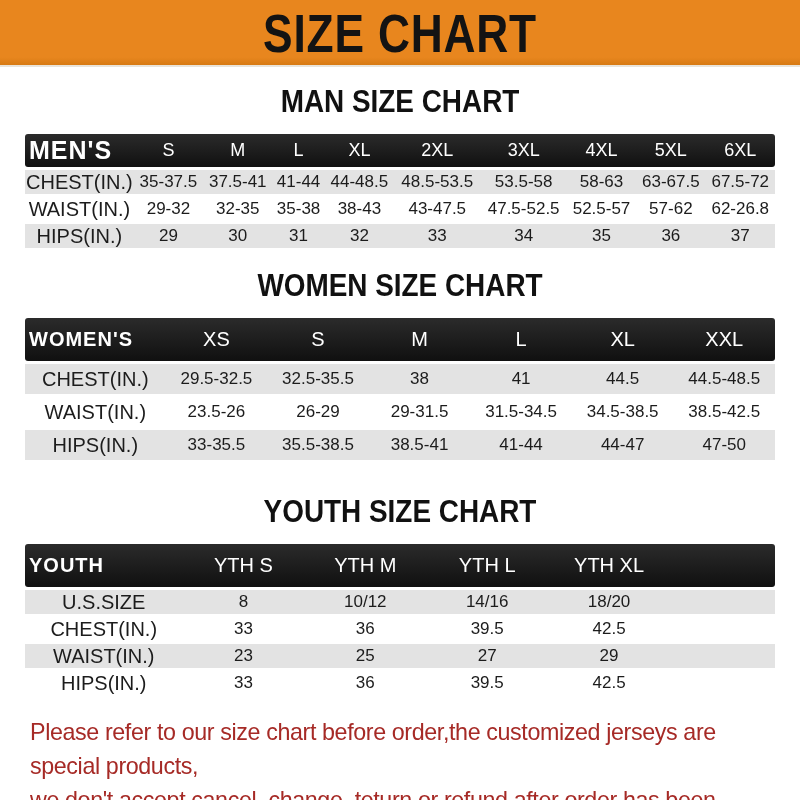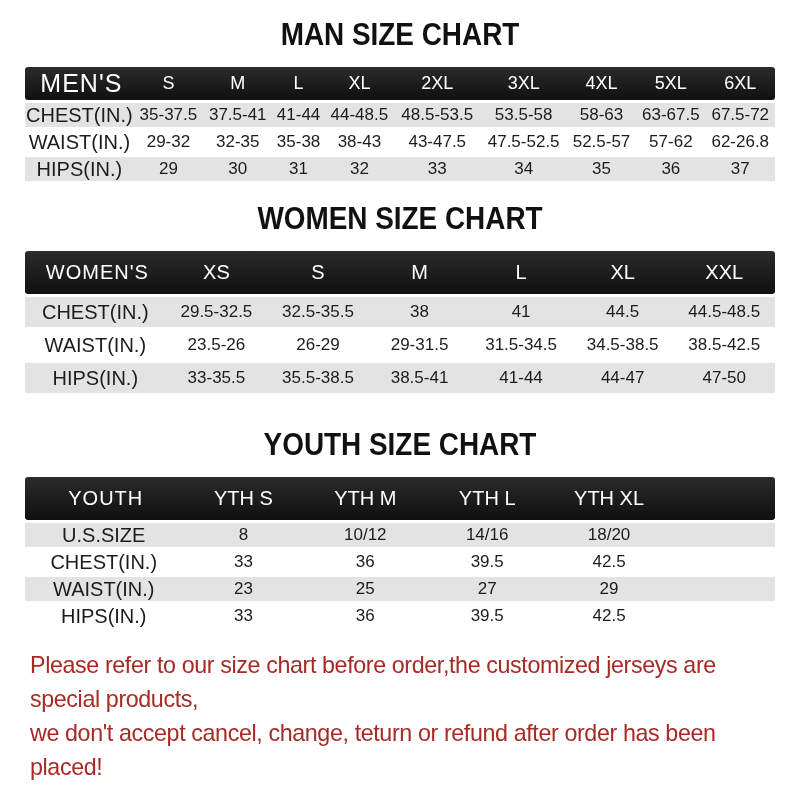--- a/index.html
+++ b/index.html
@@ -23,21 +23,21 @@
   
   .section-heading{margin-top:17px;text-align:center;font-size:31px;font-weight:bold;
     color:#111;letter-spacing:0px;transform:scaleX(0.9);transform-origin:center;white-space:nowrap;}
   .heading-women{margin-top:17px;}
   .heading-youth{margin-top:31px;}
 
   
   table.sizes{width:750px;margin:11px auto 0 auto;border-collapse:separate;border-spacing:0 3px;}
   table.sizes th{background:linear-gradient(#2b2b2b,#101010);color:#fff;font-weight:normal;
     font-size:18px;text-align:center;height:33px;vertical-align:middle;}
-  table.sizes th.rowhead{font-size:25px;font-weight:normal;text-align:center;padding-left:4px;
+  table.sizes th.rowhead{font-size:25px;font-weight:bold;text-align:left;padding-left:4px;
     letter-spacing:1px;}
   table.sizes th:first-child{border-radius:3px 0 0 3px;}
   table.sizes th:last-child{border-radius:0 3px 3px 0;}
   table.sizes.tall th{height:43px;font-size:20px;margin-top:48px;}
   table.sizes td{font-size:17px;text-align:center;vertical-align:middle;color:#1c1c1c;}
   table.sizes td.row-label{font-size:20px;}
   table.men-cols td{height:24px;}
   table.women-cols td{height:30px;}
   table.youth-cols td{height:24px;}
   table.sizes tbody tr:nth-child(odd) td{background:var(--gray-row);}
@@ -53,20 +53,23 @@
 
   
   .footer-note{margin:17px 0 0 30px;color:var(--red);font-size:24px;line-height:1.42;
     letter-spacing:-0.4px;transform:scaleX(0.97);transform-origin:left;}
 </style>
 </head>
 <body>
 
 <div class="page">
 
+  <div class="banner">
+    <div class="banner-title">SIZE CHART</div>
+  </div>
 
   <div class="section-heading">MAN SIZE CHART</div>
   <table class="sizes men-cols">
       <thead>
         <tr>
           <th class="rowhead">MEN'S</th>
           <th>S</th>
           <th>M</th>
           <th>L</th>
           <th>XL</th>

